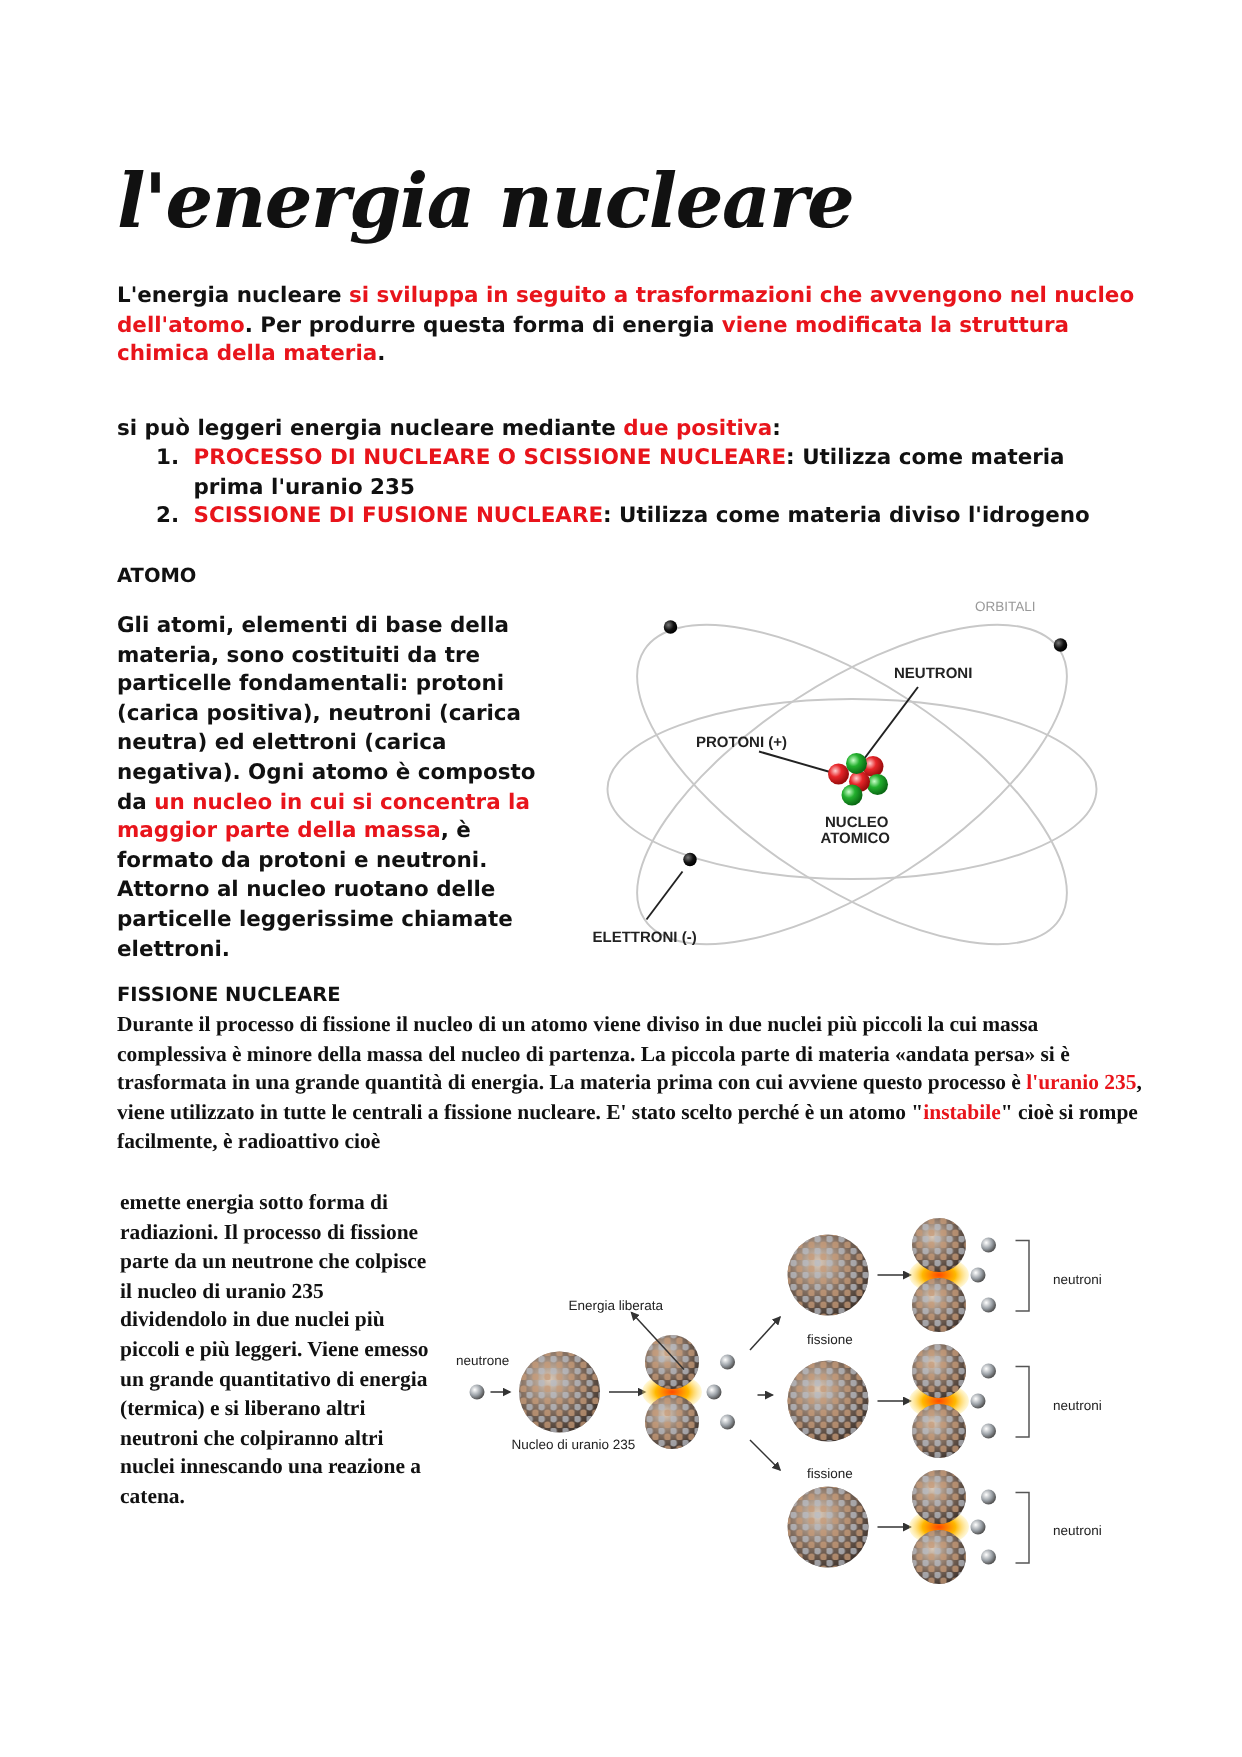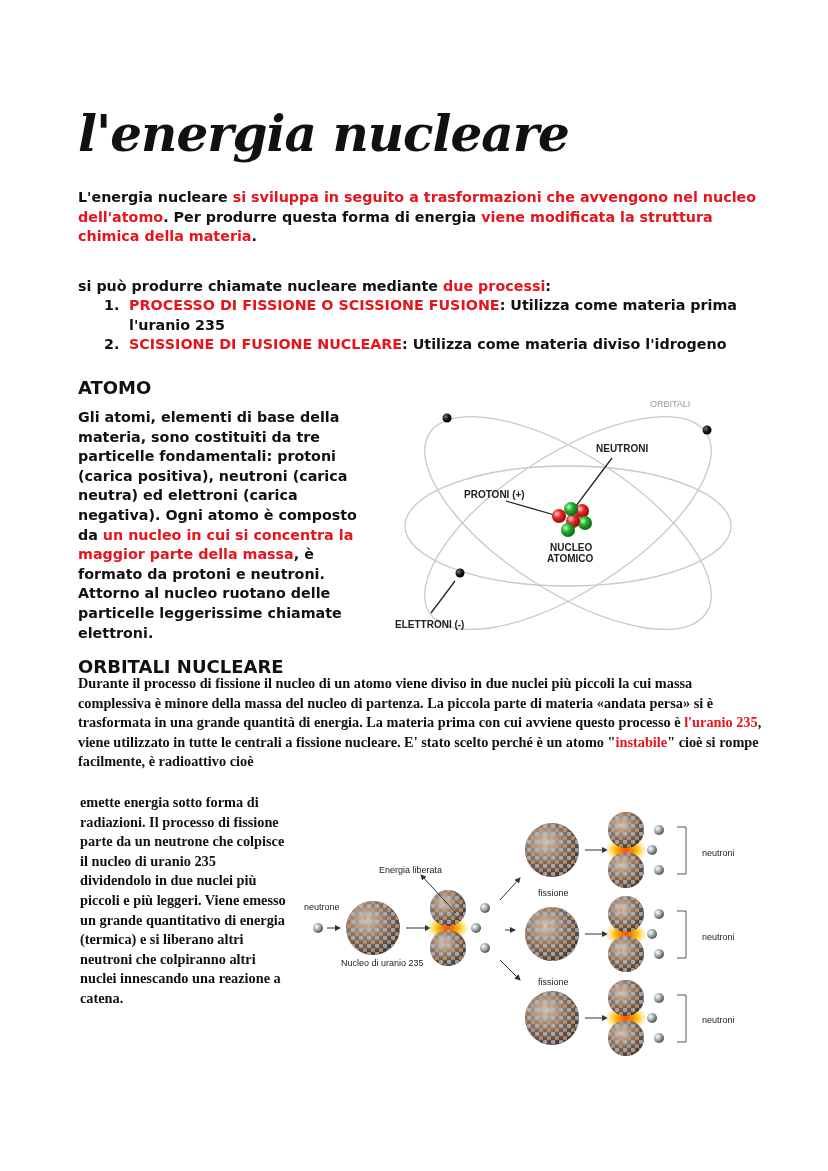--- a/index.html
+++ b/index.html
@@ -2,21 +2,21 @@
 <html><head>
 <meta charset="utf-8">
 <style>
   html, body { margin: 0; padding: 0; background: #ffffff; }
   body { width: 828px; height: 1171px; position: relative; overflow: hidden;
          font-family: "DejaVu Sans", sans-serif; color: #111; }
   .title { position: absolute; left: 78px; top: 104px; font-family: "DejaVu Serif", serif;
            font-style: italic; font-weight: bold; font-size: 50px; letter-spacing: -1px; color: #111; margin: 0; }
   .p { position: absolute; font-weight: bold; font-size: 14.3px; line-height: 19.6px; margin: 0; color: #111; }
   .red { color: #e8141b; }
-  .h { position: absolute; font-weight: bold; font-size: 18px; margin: 0; }
+  .h { position: absolute; font-weight: bold; font-size: 13px; margin: 0; }
   .intro { left: 78px; top: 188px; width: 680px; }
   .procs-intro { left: 78px; top: 277px; width: 680px; }
   ol.procs { position: absolute; left: 104px; top: 296px; width: 650px; margin: 0; padding: 0;
              list-style: none; font-weight: bold; font-size: 14.3px; line-height: 19.6px; }
   ol.procs li { position: relative; padding-left: 25px; }
   ol.procs li .num { position: absolute; left: 0; top: 0; }
   .atomo-h { left: 78px; top: 377px; }
   .atomo-p { left: 78px; top: 408px; width: 300px; }
   .fiss-h { left: 78px; top: 656px; }
   .fiss-p { left: 78px; top: 674px; width: 690px; font-family: Liberation Serif, serif; }
@@ -28,27 +28,27 @@
 </head>
 <body>
 
 <h1 class="title">l'energia nucleare</h1>
 
 <p class="p intro">
   <span>L'energia nucleare </span><span class="red">si sviluppa in seguito a trasformazioni che avvengono nel nucleo dell'atomo</span><span>. Per produrre questa forma di energia </span><span class="red">viene modificata la struttura chimica della materia</span><span>.</span>
 </p>
 
 <p class="p procs-intro">
-  <span>si può produrre chiamate nucleare mediante </span><span class="red">due processi</span><span>:</span>
+  <span>si può leggeri energia nucleare mediante </span><span class="red">due positiva</span><span>:</span>
 </p>
 
 <ol class="procs">
   <li>
     <span class="num">1.</span>
-    <span class="red">PROCESSO DI FISSIONE O SCISSIONE FUSIONE</span><span>: Utilizza come materia prima l'uranio 235</span>
+    <span class="red">PROCESSO DI NUCLEARE O SCISSIONE NUCLEARE</span><span>: Utilizza come materia prima l'uranio 235</span>
   </li>
   <li>
     <span class="num">2.</span>
     <span class="red">SCISSIONE DI FUSIONE NUCLEARE</span><span>: Utilizza come materia diviso l'idrogeno</span>
   </li>
 </ol>
 
 <h2 class="h atomo-h">ATOMO</h2>
 <p class="p atomo-p">
   <span>Gli atomi, elementi di base della materia, sono costituiti da tre particelle fondamentali: protoni (carica positiva), neutroni (carica neutra) ed elettroni (carica negativa). Ogni atomo è composto da </span><span class="red">un nucleo in cui si concentra la maggior parte della massa</span><span>, è formato da protoni e neutroni. Attorno al nucleo ruotano delle particelle leggerissime chiamate elettroni.</span>
@@ -92,21 +92,21 @@
     <circle cx="169" cy="131" r="7" fill="url(#gRed)"></circle>
     <circle cx="195" cy="138" r="7" fill="url(#gGreen)"></circle>
     <circle cx="183" cy="136" r="7" fill="url(#gRed)"></circle>
     <circle cx="181" cy="124" r="7" fill="url(#gGreen)"></circle>
     <circle cx="178" cy="145" r="7" fill="url(#gGreen)"></circle>
   </g>
   <text x="160" y="166" font-size="10" font-weight="bold" fill="#222">NUCLEO</text>
   <text x="157" y="177" font-size="10" font-weight="bold" fill="#222">ATOMICO</text>
 </svg>
 
-<h2 class="h fiss-h">ORBITALI NUCLEARE</h2>
+<h2 class="h fiss-h">FISSIONE NUCLEARE</h2>
 <p class="p fiss-p">
   <span>Durante il processo di fissione il nucleo di un atomo viene diviso in due nuclei più piccoli la cui massa complessiva è minore della massa del nucleo di partenza. La piccola parte di materia «andata persa» si è trasformata in una grande quantità di energia. La materia prima con cui avviene questo processo è </span><span class="red">l'uranio 235</span><span>, viene utilizzato in tutte le centrali a fissione nucleare. E' stato scelto perché è un atomo "</span><span class="red">instabile</span><span>" cioè si rompe facilmente, è radioattivo cioè</span>
 </p>
 <p class="p fiss-p2">emette energia sotto forma di radiazioni. Il processo di fissione parte da un neutrone che colpisce il nucleo di uranio 235 dividendolo in due nuclei più piccoli e più leggeri. Viene emesso un grande quantitativo di energia (termica) e si liberano altri neutroni che colpiranno altri nuclei innescando una reazione a catena.</p>
 
 <svg id="fission-diagram" viewBox="0 0 470 270">
   <defs>
     <radialGradient id="gNuc" cx="38%" cy="35%" r="70%">
       <stop offset="0%" stop-color="#d8c8b8"></stop>
         <stop offset="50%" stop-color="#8a7566"></stop>

